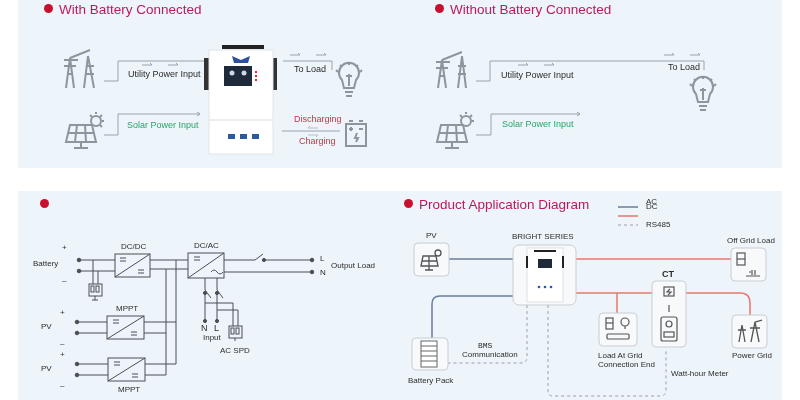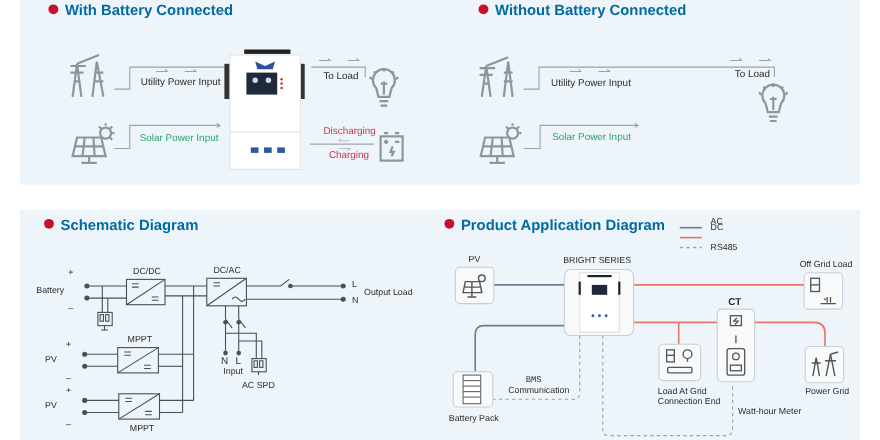--- a/index.html
+++ b/index.html
@@ -1,21 +1,21 @@
 <!DOCTYPE html>
 <html><head>
 <meta charset="utf-8">
 <style>
   html, body { margin:0; padding:0; }
   body { width:800px; height:400px; background:#ffffff; position:relative; overflow:hidden;
          font-family:"Liberation Sans", sans-serif; }
   .panel { position:absolute; background:#eef5fa; }
   #panel-top { left:18px; top:0; width:764px; height:168px; }
   #panel-bottom { left:18px; top:191px; width:764px; height:209px; }
-  .title { position:absolute; font-size:13.5px; font-weight:bold; color:#0369a1; white-space:nowrap;text-align:center; }
+  .title { position:absolute; font-size:13.5px; font-weight:normal; color:#be185d; white-space:nowrap;text-align:center; }
   .title .dot { display:inline-block; width:9px; height:9px; border-radius:50%; background:#c8102e; margin-right:6px; vertical-align:1px; }
   .lbl { position:absolute; font-size:9px; color:#2b2b2b; white-space:nowrap; }
   .lbl.sm { font-size:8px; }
   .lbl.green { color:#2aa36b; }
   .lbl.red { color:#c8324a; }
   svg { position:absolute; overflow:visible; }
 </style>
 </head>
 <body>
 
@@ -101,21 +101,21 @@
     <path d="M696 94 A10 10 0 1 1 710 94 L708 102 L698 102 Z M699 106 L707 106 M700 110 L706 110 M703 88 L703 100 M700 90 L706 90"></path>
     <path d="M690 84 L692 86 M716 84 L714 86 M703 76 L703 79 M694 79 L696 81 M712 79 L710 81"></path>
   </g>
 </svg>
 <div class="lbl" style="left:501px;top:70px;">Utility Power Input</div>
 <div class="lbl green" style="left:502px;top:119px;">Solar Power Input</div>
 <div class="lbl" style="left:668px;top:62px;">To Load</div>
 
 <div class="panel" id="panel-bottom"></div>
 
-<div class="title" style="left:40px;top:197px;"><span class="dot"></span><span>Schematic Diagram</span></div>
+<div class="title" style="left:40px;top:197px;"><span class="dot"></span></div>
 
 <svg width="800" height="400" style="left:0;top:0;">
   <g stroke="#4a4f55" stroke-width="1" fill="none">
 
     <line x1="79" y1="260" x2="115" y2="260"></line>
     <line x1="79" y1="271" x2="115" y2="271"></line>
     <circle cx="79" cy="260" r="1.8" fill="#4a4f55"></circle>
     <circle cx="79" cy="271" r="1.8" fill="#4a4f55"></circle>
 
     <line x1="93" y1="260" x2="93" y2="284"></line>

